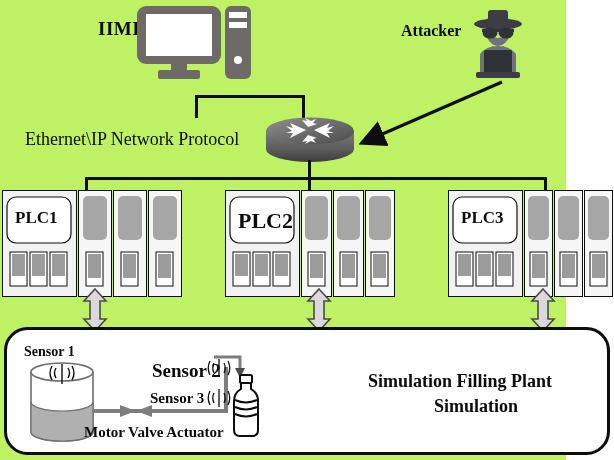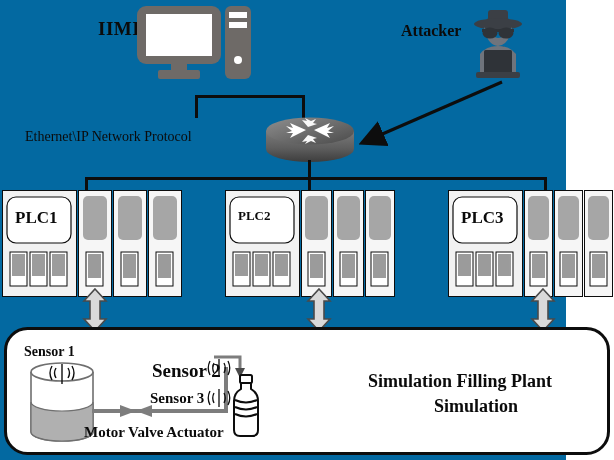--- a/index.html
+++ b/index.html
@@ -1,17 +1,17 @@
 <!DOCTYPE html>
 <html><head>
 <meta charset="utf-8">
 <style>
   html,body{margin:0;padding:0;background:#ffffff;}
   body{width:614px;height:460px;font-family:"Liberation Serif",serif;overflow:hidden;}
-  #stage{position:relative;width:566px;height:460px;background:#0369a1;}
+  #stage{position:relative;width:566px;height:460px;background:#bef264;}
   .lbl{position:absolute;font-weight:bold;color:#0b0b0b;white-space:nowrap;}
   .line{position:absolute;background:#0d0d0d;}
   svg{display:block;overflow:visible;}
   .abs{position:absolute;}
 </style>
 </head>
 <body>
 
 <div id="stage">
 
@@ -62,21 +62,21 @@
         </marker>
       </defs>
       <line x1="152" y1="8" x2="14" y2="68" stroke="#0d0d0d" stroke-width="3" marker-end="url(#arrHead)"></line>
     </svg>
   </div>
 
   <div class="line" style="left:195px;top:95px;width:3px;height:23px;"></div>
   <div class="line" style="left:195px;top:95px;width:110px;height:3px;"></div>
   <div class="line" style="left:302px;top:95px;width:3px;height:28px;"></div>
 
-  <div class="lbl" style="left:25px;top:129px;font-size:14px;font-weight:normal;">Ethernet\IP Network Protocol</div>
+  <div class="lbl" style="left:25px;top:129px;font-size:18px;font-weight:normal;">Ethernet\IP Network Protocol</div>
 
   <div class="abs" style="left:262px;top:115px;">
     <svg width="96" height="52" viewBox="0 0 96 52">
       <defs>
         <linearGradient id="routerBody" x1="0" y1="0" x2="0" y2="1">
           <stop offset="0%" stop-color="#7a7a7a"></stop>
           <stop offset="55%" stop-color="#5e5e5e"></stop>
           <stop offset="100%" stop-color="#3d3d3d"></stop>
         </linearGradient>
         <linearGradient id="routerTop" x1="0" y1="0" x2="1" y2="1">
@@ -169,21 +169,21 @@
         <rect x="83" y="62" width="17" height="34"></rect>
         <rect x="115" y="62" width="17" height="34"></rect>
         <rect x="146" y="62" width="17" height="34"></rect>
       </g>
       <g fill="#4a4a4a" opacity=".55">
         <rect x="85" y="64" width="13" height="24"></rect>
         <rect x="117" y="64" width="13" height="24"></rect>
         <rect x="148" y="64" width="13" height="24"></rect>
       </g>
     </svg>
-    <div class="lbl" style="left:13px;top:18px;font-size:13px;">PLC2</div>
+    <div class="lbl" style="left:13px;top:18px;font-size:22px;">PLC2</div>
   </div>
 
   <div class="abs" style="left:448px;top:190px;">
     <svg width="165" height="107" viewBox="0 0 165 107">
       <rect x="0.5" y="0.5" width="74" height="106" fill="#f2f2f2" stroke="#0d0d0d"></rect>
       <rect x="5" y="7" width="64" height="46" rx="9" fill="#ffffff" stroke="#0d0d0d" stroke-width="1.2"></rect>
       <g stroke="#0d0d0d" stroke-width="1" fill="#ffffff">
         <rect x="8" y="62" width="17" height="34"></rect>
         <rect x="28" y="62" width="17" height="34"></rect>
         <rect x="48" y="62" width="17" height="34"></rect>

